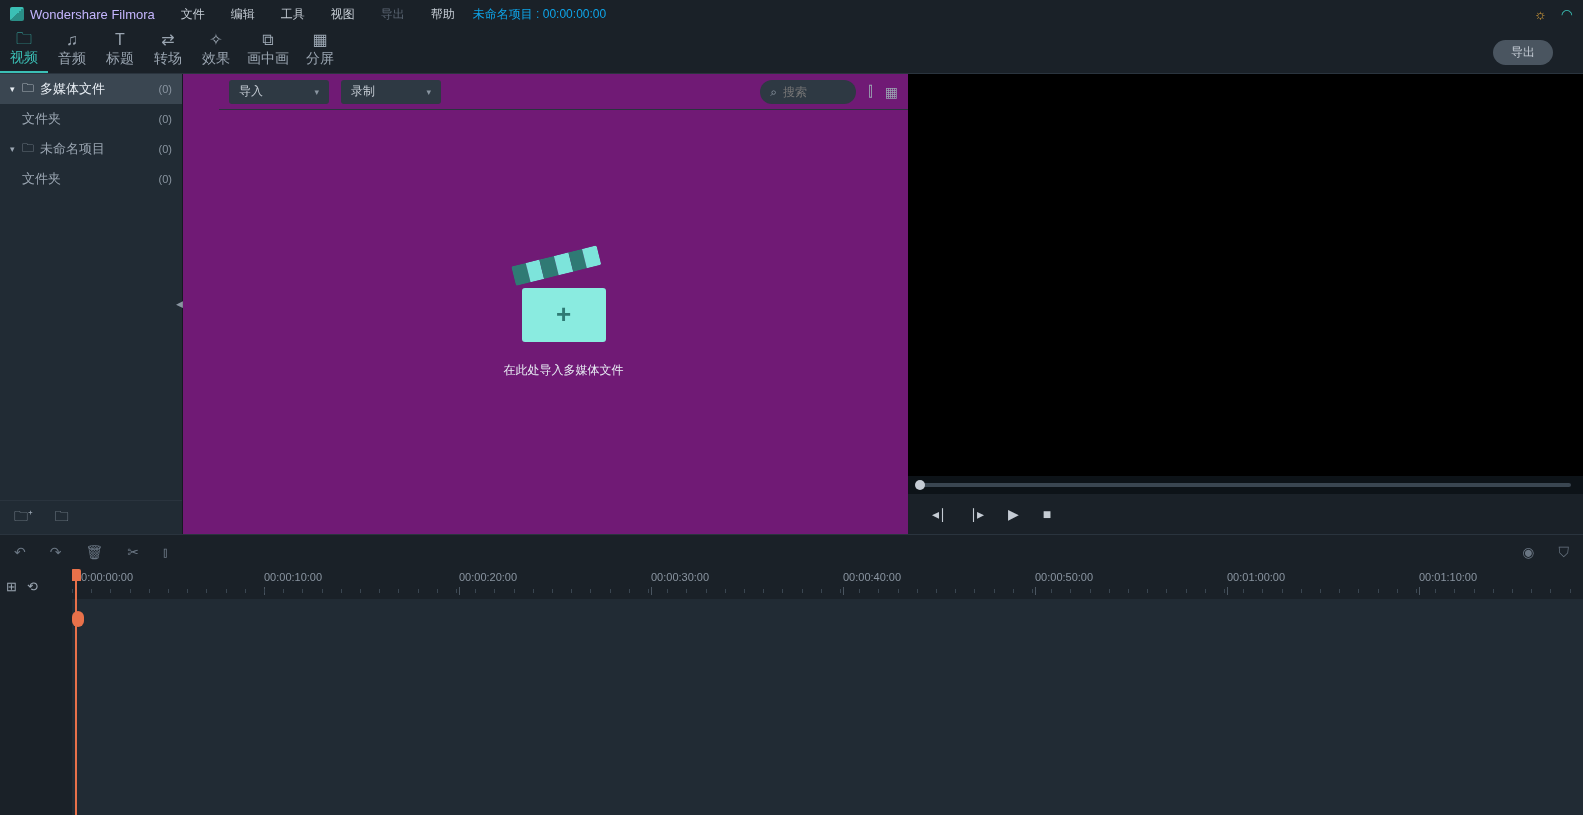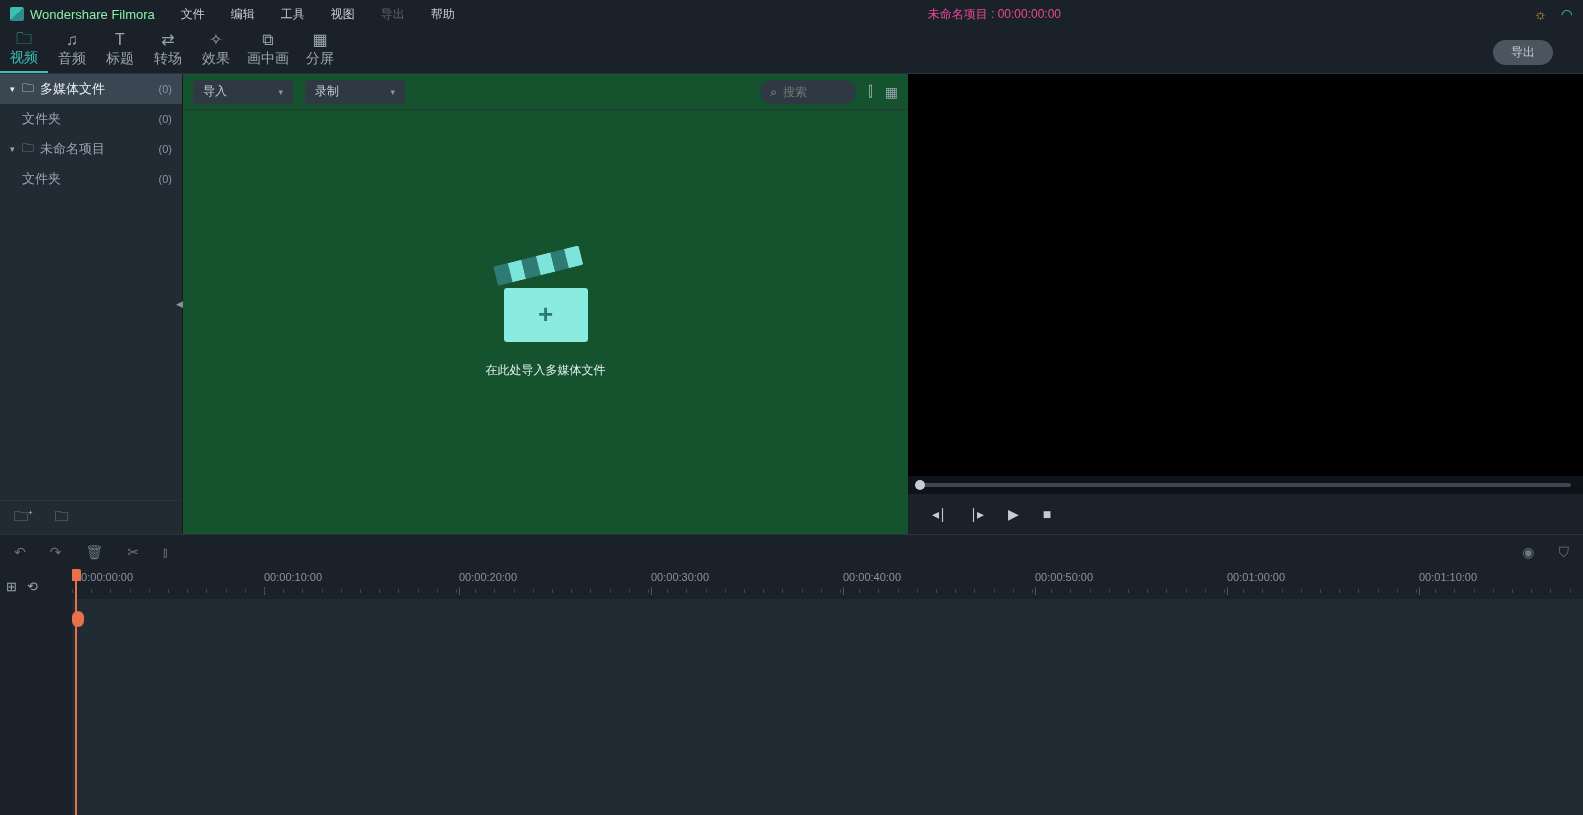--- a/index.html
+++ b/index.html
@@ -1,25 +1,25 @@
 <!DOCTYPE html>
 <html><head>
 <meta charset="utf-8">
 <style>
 * { margin: 0; padding: 0; box-sizing: border-box; font-family: "Microsoft YaHei", Arial, sans-serif; }
 body { background: #1a2128; color: #c5ccd4; font-size: 12px; width: 1583px; height: 815px; overflow: hidden; display: flex; flex-direction: column; }
 
 
 .menu-bar { height: 28px; background: #1a2128; display: flex; align-items: center; padding: 0 10px; gap: 18px; }
-.logo { display: flex; align-items: center; gap: 6px; color: #86efac; font-size: 13px; }
+.logo { display: flex; align-items: center; gap: 6px; color: #c4b5fd; font-size: 13px; }
 .logo-icon { width: 14px; height: 14px; background: linear-gradient(135deg, #3bbfb5 50%, #2a8f87 50%); border-radius: 2px; }
 .menu { display: flex; gap: 18px; }
 .menu-item { color: #c5ccd4; cursor: pointer; font-size: 12px; margin-left: 8px; }
 .menu-item.dim { color: #5a6572; }
-.title-area { flex: 1; text-align: center; color: #ec4899; font-size: 12px; }
+.title-area { flex: 1; color: #0ea5e9; font-size: 12px; }
 .top-icons { display: flex; gap: 14px; align-items: center; }
 .bulb-icon { color: #e5a83c; font-size: 14px; cursor: pointer; }
 .headset-icon { color: #3bbfb5; font-size: 14px; cursor: pointer; }
 
 
 .tabs-bar { height: 46px; background: #1a2128; display: flex; align-items: flex-end; border-bottom: 1px solid #2a343e; }
 .tab { display: flex; flex-direction: column; align-items: center; justify-content: center; width: 48px; height: 46px; cursor: pointer; color: #9aa5b1; gap: 2px; }
 .tab.active { color: #3bbfb5; border-bottom: 2px solid #3bbfb5; }
 .tab-icon { font-size: 16px; line-height: 1; }
 .tab-label { font-size: 14px; }
@@ -37,21 +37,21 @@
 .side-item .folder { font-size: 12px; }
 .side-item .label { flex: 1; font-size: 13px; }
 .side-item .count { color: #8a95a1; font-size: 11px; }
 .side-item.selected { background: #3a4651; color: #e8eef4; }
 .side-item.indent { padding-left: 22px; }
 .side-collapse { position: absolute; right: -1px; top: 50%; transform: translateY(-50%); font-size: 9px; color: #8a95a1; cursor: pointer; }
 .side-bottom { margin-top: auto; height: 34px; display: flex; align-items: center; padding: 0 14px; gap: 22px; border-top: 1px solid #2a343e; }
 .side-bottom span { cursor: pointer; color: #9aa5b1; font-size: 14px; }
 
 
-.media-panel { flex: 1; background: #14532d; border-left: 1px solid #141a20; display: flex; flex-direction: column; }
+.media-panel { flex: 1; background: #701a75; border-left: 1px solid #141a20; display: flex; flex-direction: column; padding-left: 36px; }
 .media-toolbar { height: 36px; display: flex; align-items: center; padding: 0 10px; gap: 12px; border-bottom: 1px solid #2a343e; }
 .dropdown { width: 100px; height: 24px; background: #2e3943; display: flex; align-items: center; justify-content: space-between; padding: 0 10px; border-radius: 3px; cursor: pointer; font-size: 12px; color: #c5ccd4; }
 .caret-down { font-size: 9px; color: #8a95a1; }
 .toolbar-spacer { flex: 1; }
 .search { width: 96px; height: 24px; background: #2e3943; border-radius: 12px; display: flex; align-items: center; padding: 0 10px; gap: 6px; }
 .search .s-icon { color: #8a95a1; font-size: 12px; }
 .search input { flex: 1; background: transparent; border: none; outline: none; color: #c5ccd4; font-size: 12px; }
 .tool-icon { color: #9aa5b1; font-size: 14px; cursor: pointer; }
 .media-empty { flex: 1; display: flex; flex-direction: column; align-items: center; justify-content: center; gap: 20px; cursor: pointer; }
 .clap { position: relative; width: 84px; height: 76px; }

